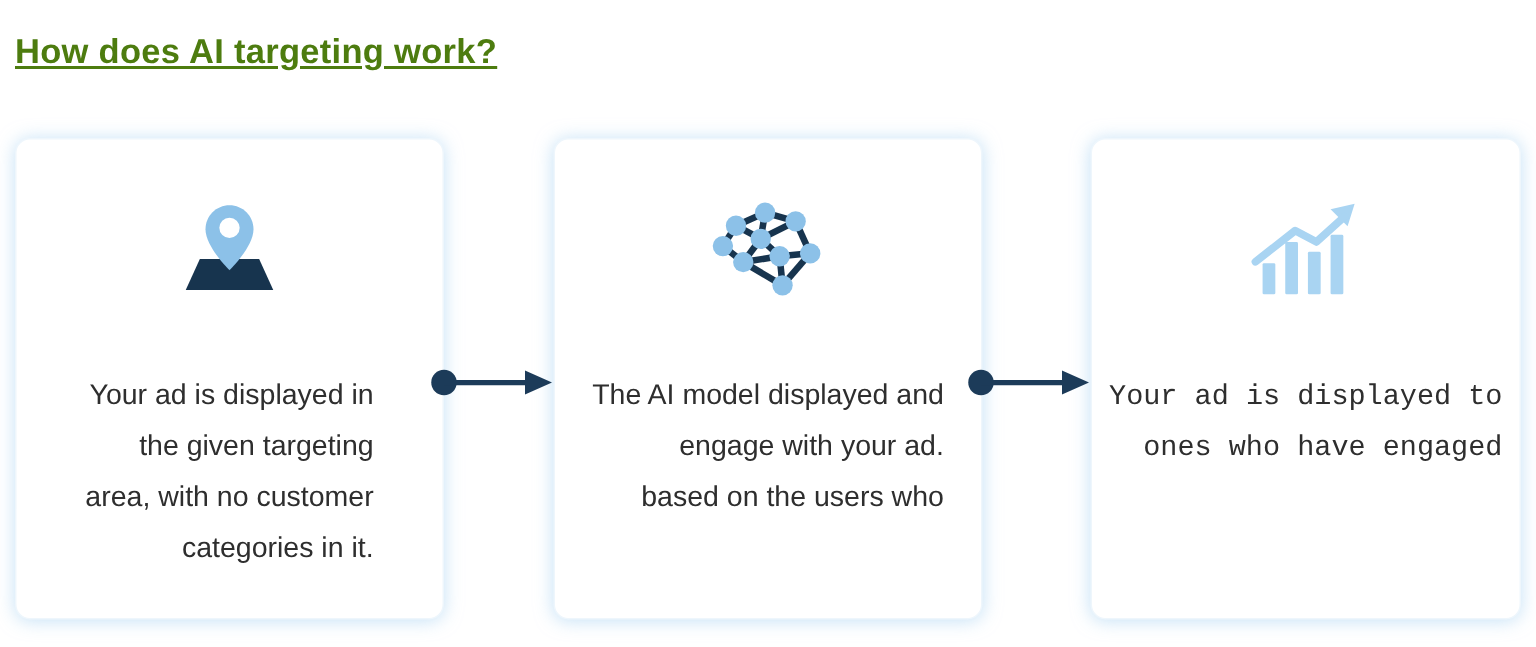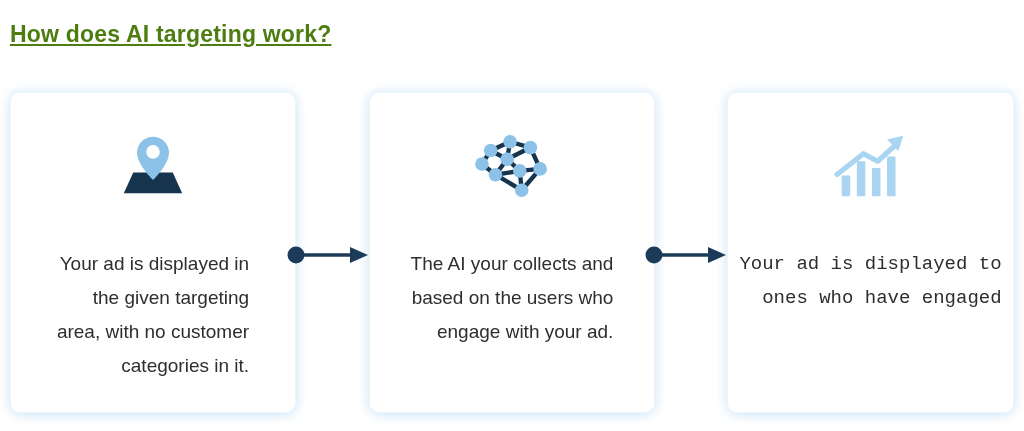--- a/index.html
+++ b/index.html
@@ -121,23 +121,23 @@
           <circle cx="8" cy="31" r="7"></circle>
           <circle cx="34" cy="26" r="7"></circle>
           <circle cx="22" cy="42" r="7"></circle>
           <circle cx="47" cy="38" r="7"></circle>
           <circle cx="68" cy="36" r="7"></circle>
           <circle cx="49" cy="58" r="7"></circle>
         </g>
       </svg>
     </div>
     <div class="card-text">
-      <div>The AI your collects and</div>
+      <div>The AI model displayed and</div>
+      <div>engage with your ad.</div>
       <div>based on the users who</div>
-      <div>engage with your ad.</div>
     </div>
   </div>
 
   <svg class="flow-arrow" id="arrow-2" width="86" height="26" viewBox="0 0 86 26">
     <circle cx="12" cy="13" r="8.5" fill="#1c3b59"></circle>
     <line x1="12" y1="13" x2="68" y2="13" stroke="#1c3b59" stroke-width="3.5"></line>
     <polygon points="66,5 84,13 66,21" fill="#1c3b59"></polygon>
   </svg>
 
   <div class="card" id="card-3">

